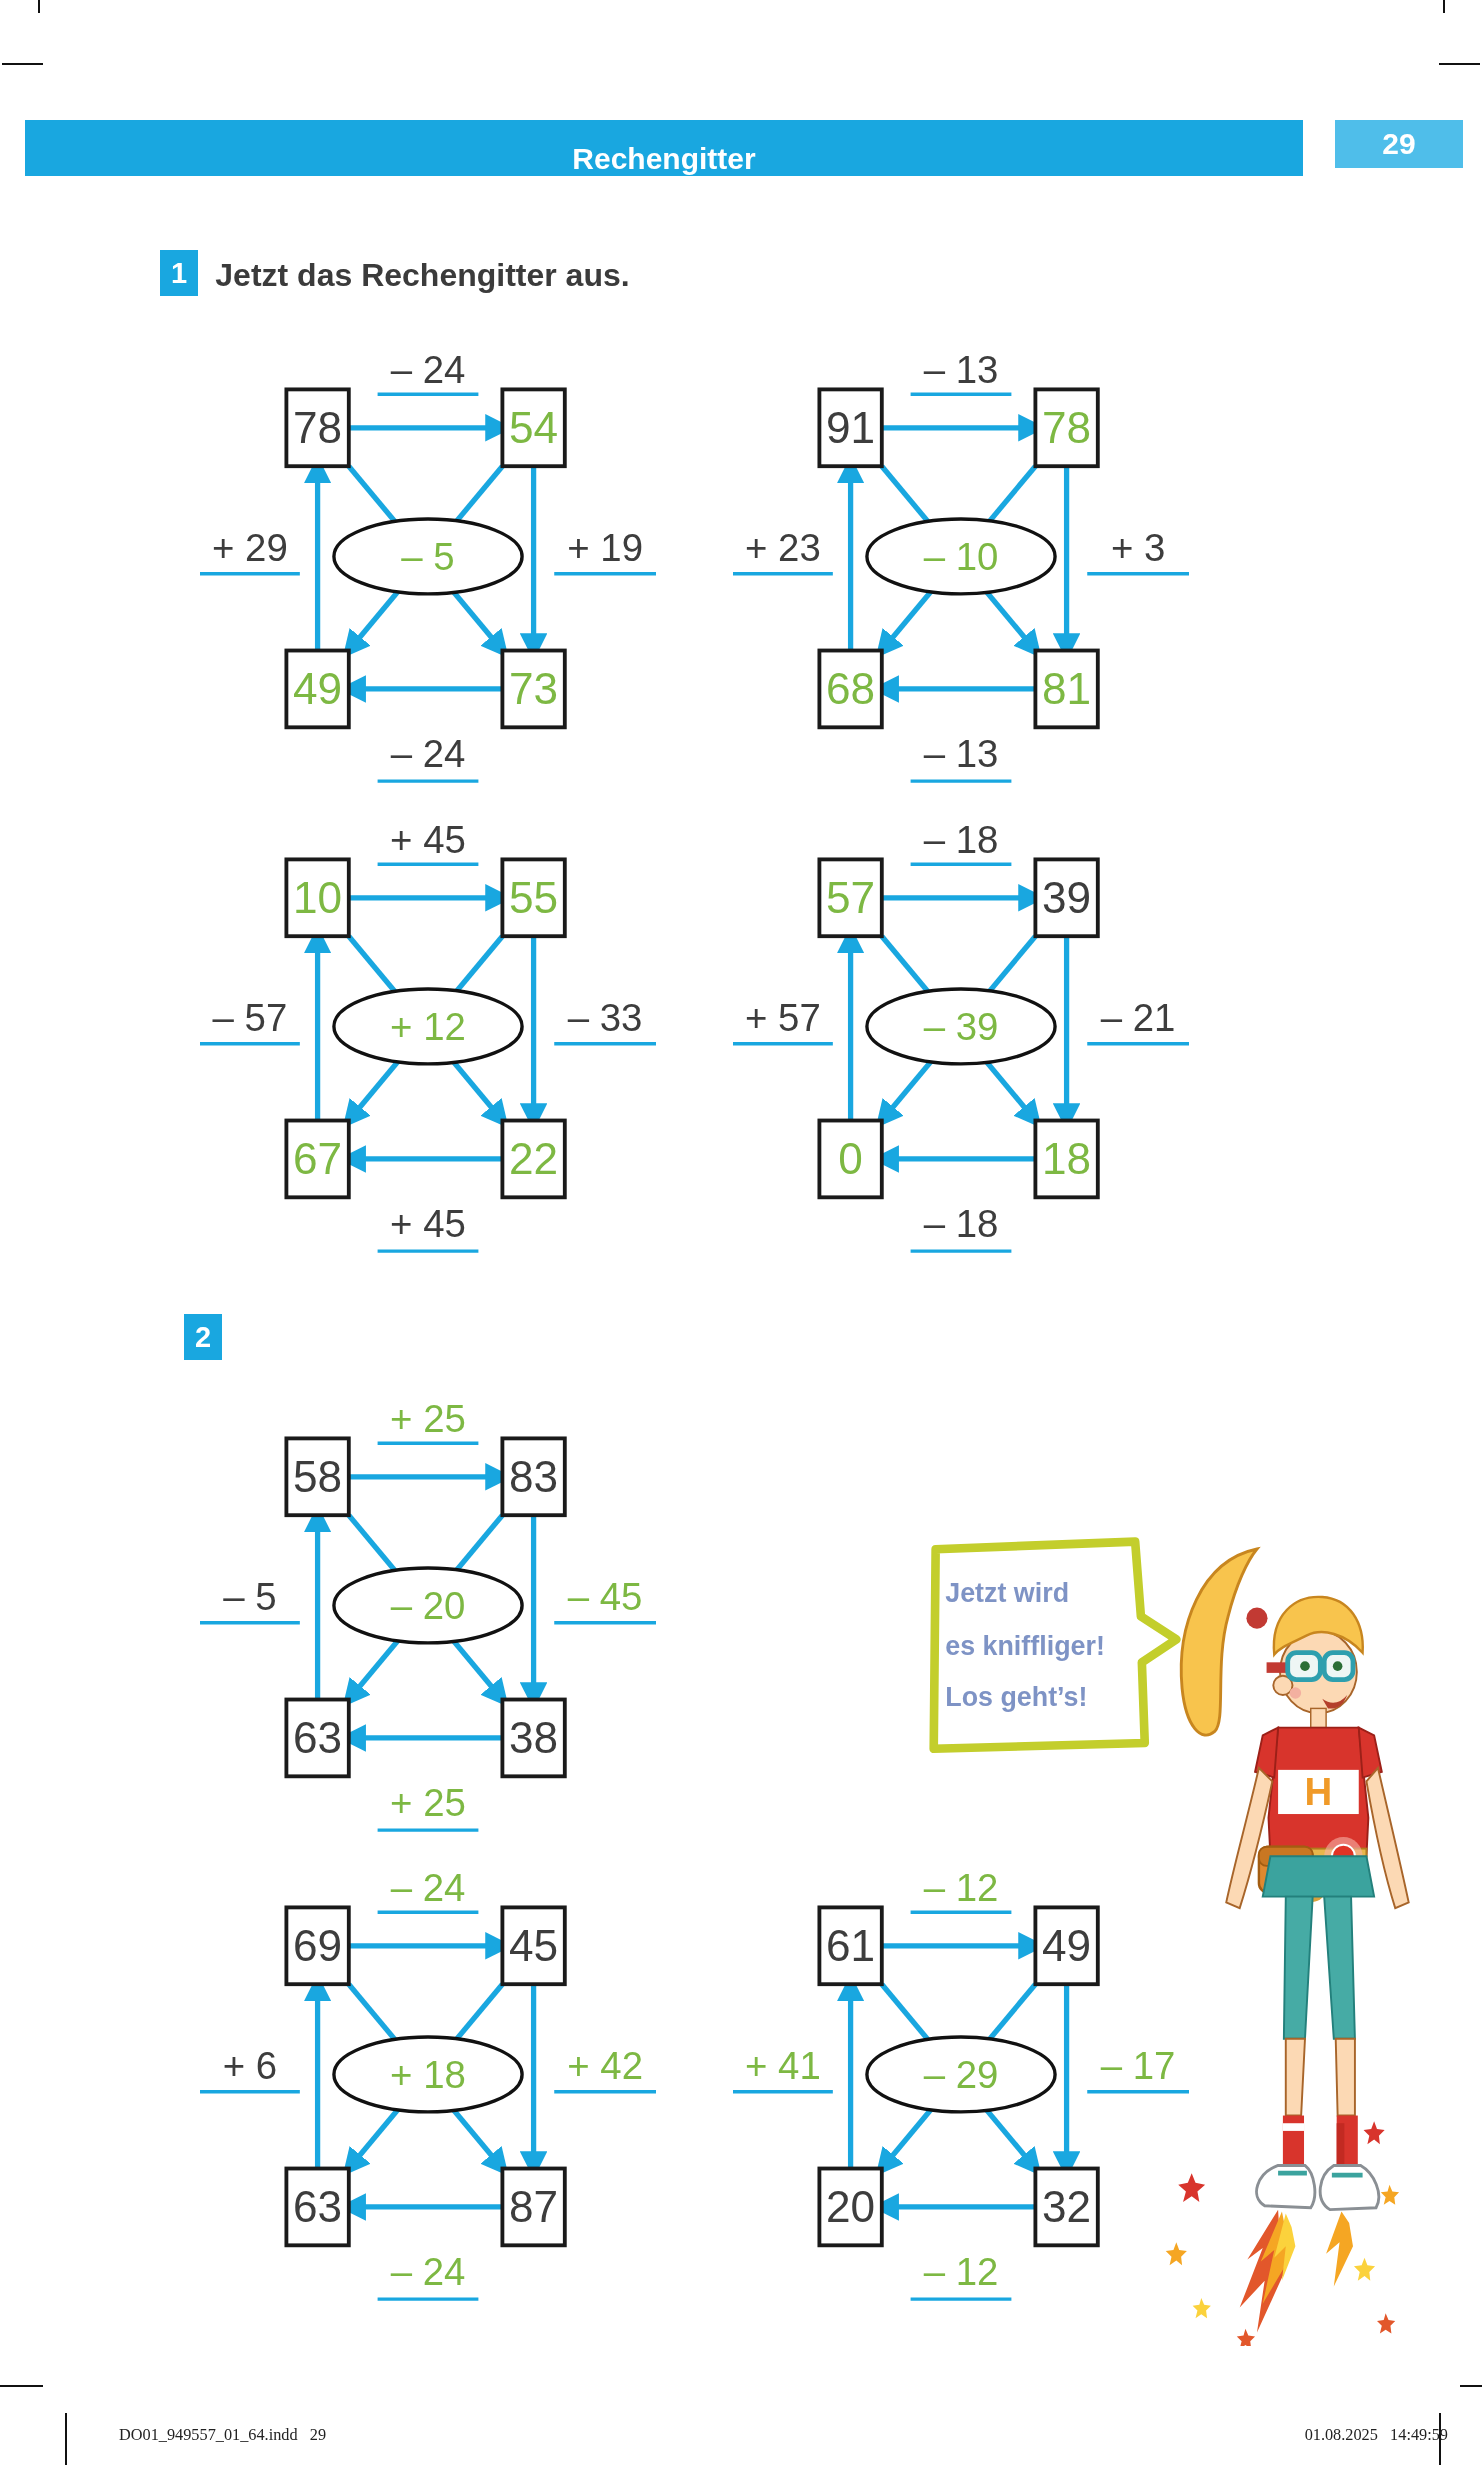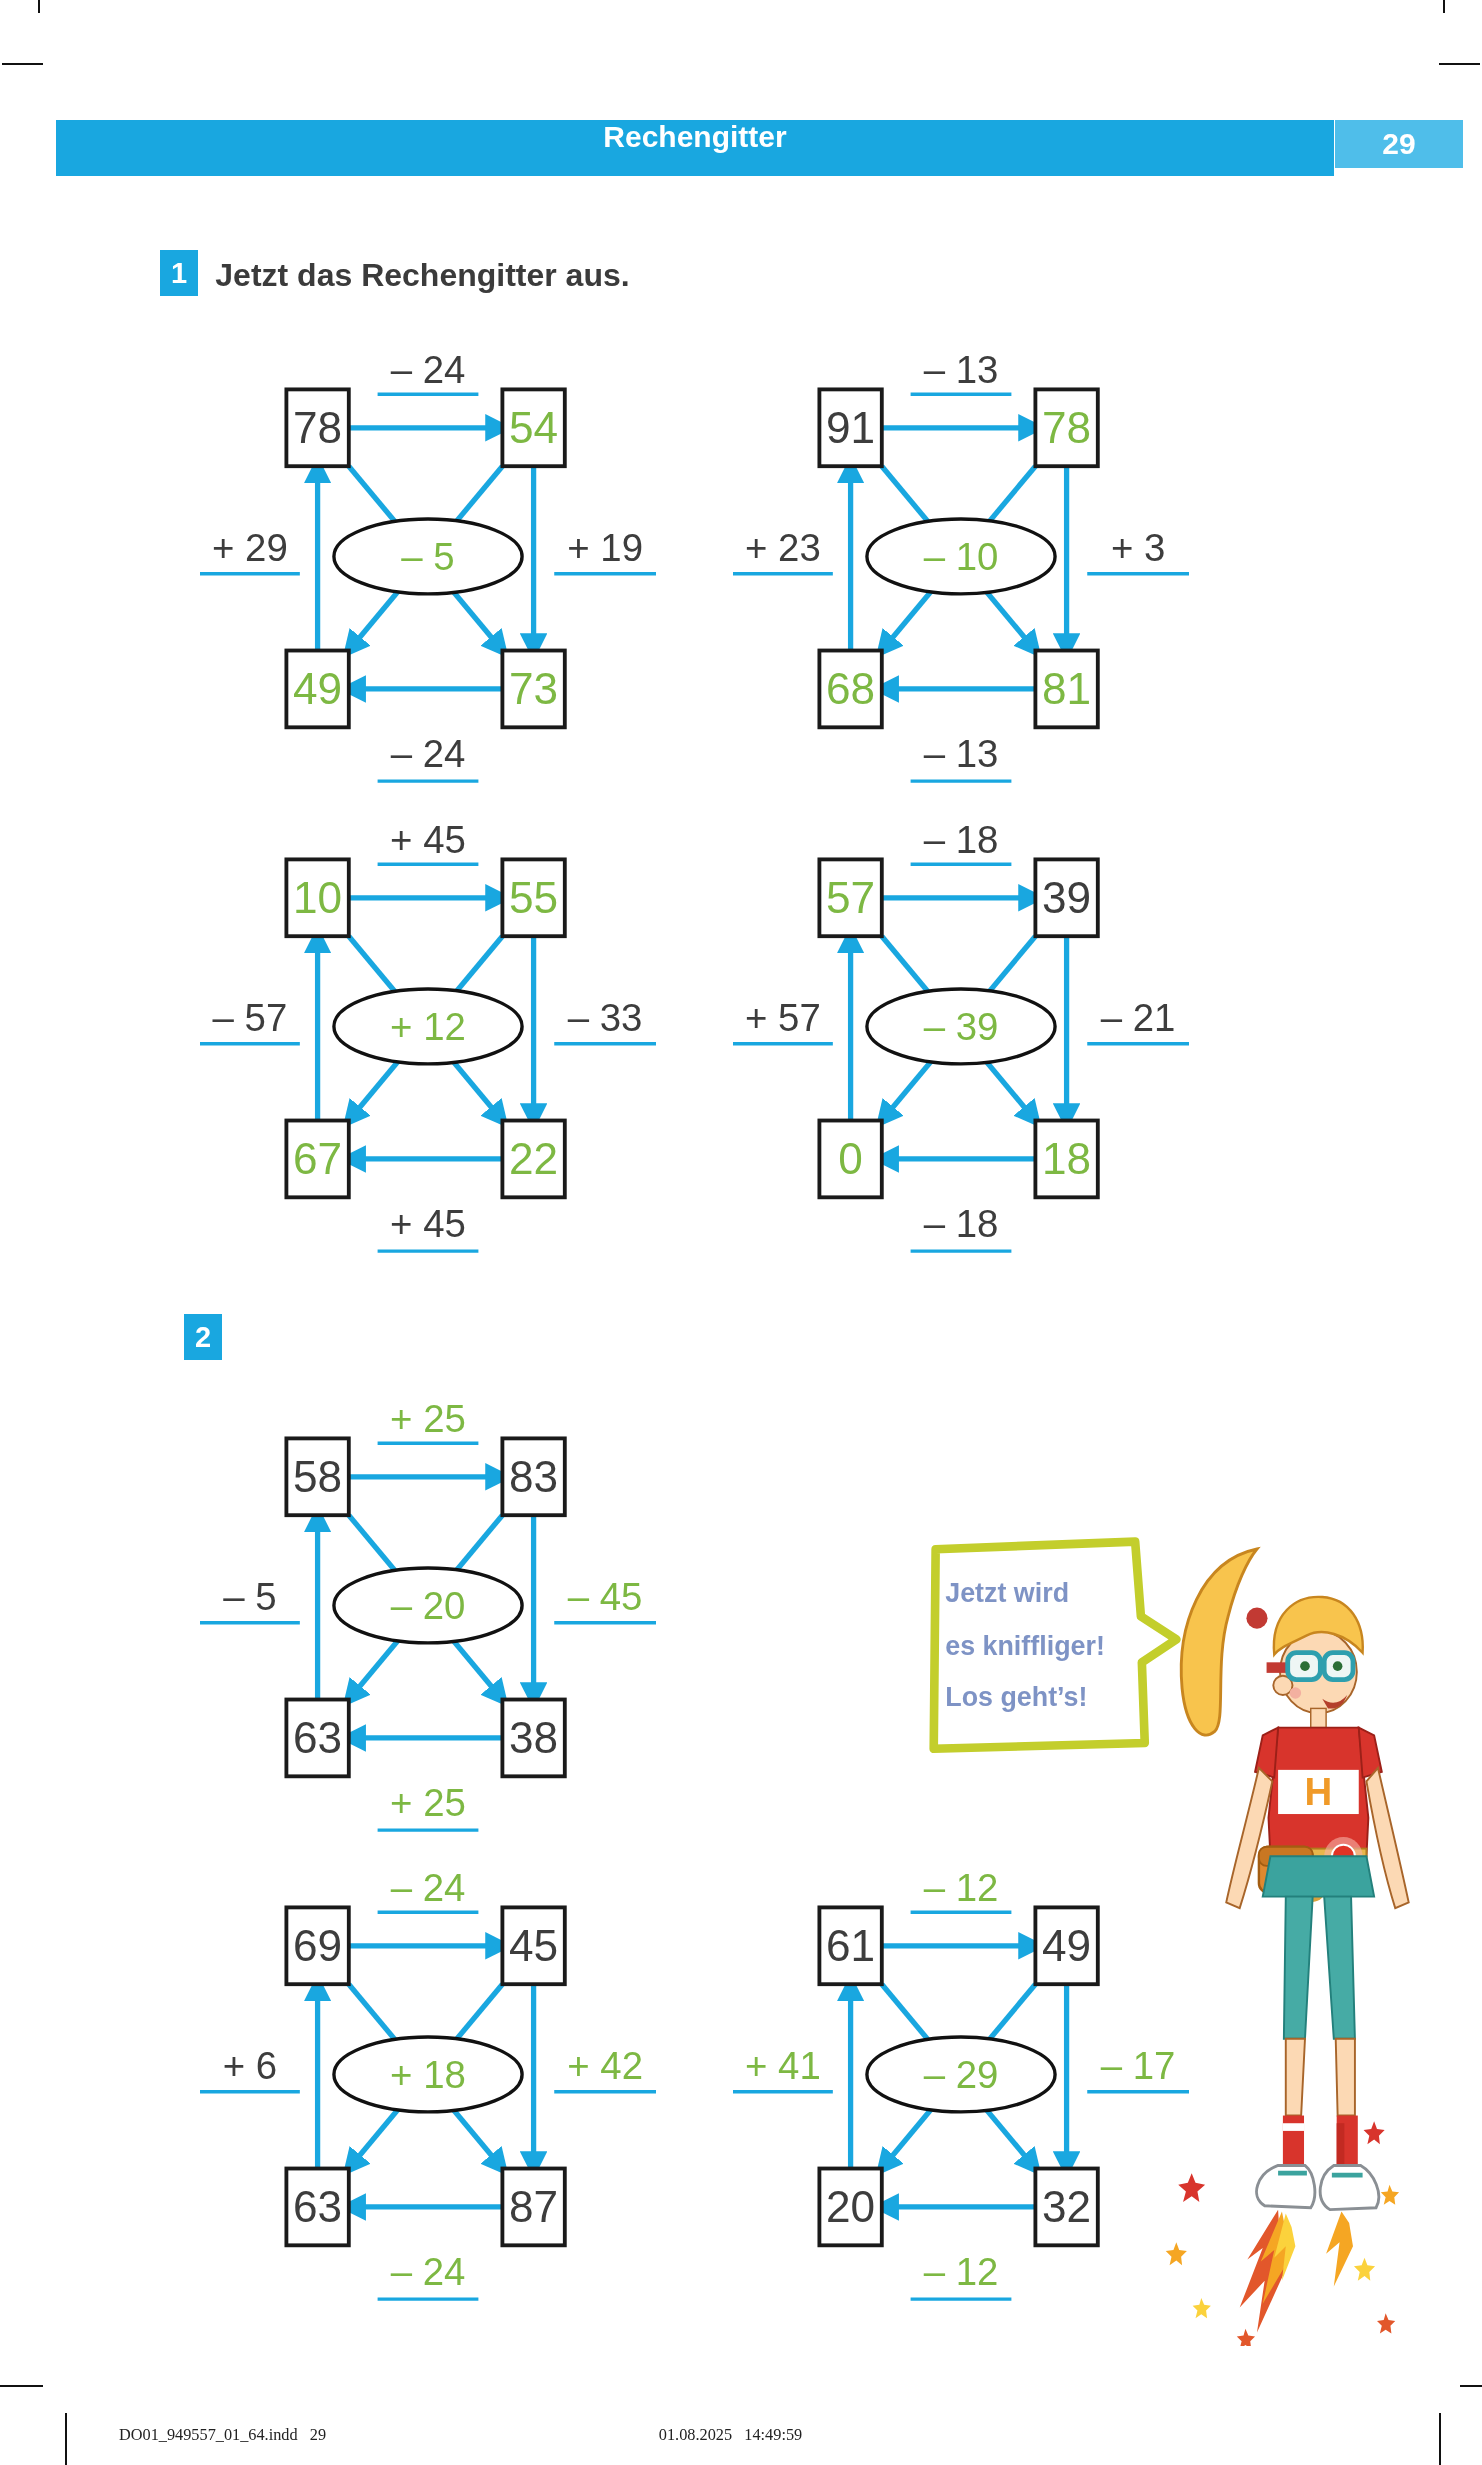--- a/index.html
+++ b/index.html
@@ -1,21 +1,21 @@
 <!DOCTYPE html>
 <html><head>
 <meta charset="utf-8">
 <style>
   html,body{margin:0;padding:0;background:#fff;}
   body{position:relative;width:1482px;height:2465px;overflow:hidden;
        font-family:"Liberation Sans",sans-serif;}
   .abs{position:absolute;}
   
-  .header-bar{left:56px;top:120px;width:1278px;height:56px;background:#19a7e0;
-              display:flex;align-items:flex-start;justify-content:center;}
+  .header-bar{left:25px;top:120px;width:1278px;height:56px;background:#19a7e0;
+              display:flex;align-items:flex-end;justify-content:center;}
   .header-bar span{color:#fff;font-size:30px;font-weight:700;}
   .page-box{left:1335px;top:120px;width:128px;height:48px;background:#4fbeea;
             display:flex;align-items:center;justify-content:center;}
   .page-box span{color:#fff;font-size:30px;font-weight:700;}
   
   .task-header{display:flex;gap:17.3px;align-items:flex-start;}
   .task-badge{width:38px;height:46px;background:#19a7e0;color:#fff;font-size:29px;
               font-weight:700;display:flex;align-items:center;justify-content:center;flex:0 0 auto;}
   .task-text{font-size:32px;font-weight:600;color:#3b3b3b;padding-top:6.7px;white-space:nowrap;}
   
@@ -395,14 +395,14 @@
     <path d="M70,830 l3,7 7,1 -5,5 1,8 -6-4 -6,4 2-8 -5-5 7-1 Z" fill="#fbd23c"></path>
     <path d="M116,862 l3,7 7,1 -5,5 1,8 -6-4 -6,4 2-8 -5-5 7-1 Z" fill="#e2572b"></path>
     <path d="M250,646 l3,8 8,1 -6,6 1,9 -6-5 -7,5 2-9 -6-6 8-1 Z" fill="#d8342c"></path>
     <path d="M266,712 l3,7 7,1 -5,5 1,8 -6-4 -6,4 2-8 -5-5 7-1 Z" fill="#f5a623"></path>
     <path d="M240,788 l3,8 8,1 -6,6 1,9 -6-5 -7,5 2-9 -6-6 8-1 Z" fill="#fbd23c"></path>
     <path d="M262,846 l3,7 7,1 -5,5 1,8 -6-4 -6,4 2-8 -5-5 7-1 Z" fill="#e2572b"></path>
   </g>
 </svg>
 
 <div class="abs footer-text" style="left:91px;top:2425px;">DO01_949557_01_64.indd   29</div>
-<div class="abs footer-text" style="left:0;top:2425px;width:1405px;text-align:center;">01.08.2025   14:49:59</div>
+<div class="abs footer-text" style="left:15px;top:2425px;width:1405px;text-align:right;">01.08.2025   14:49:59</div>
 
 
 </body></html>

